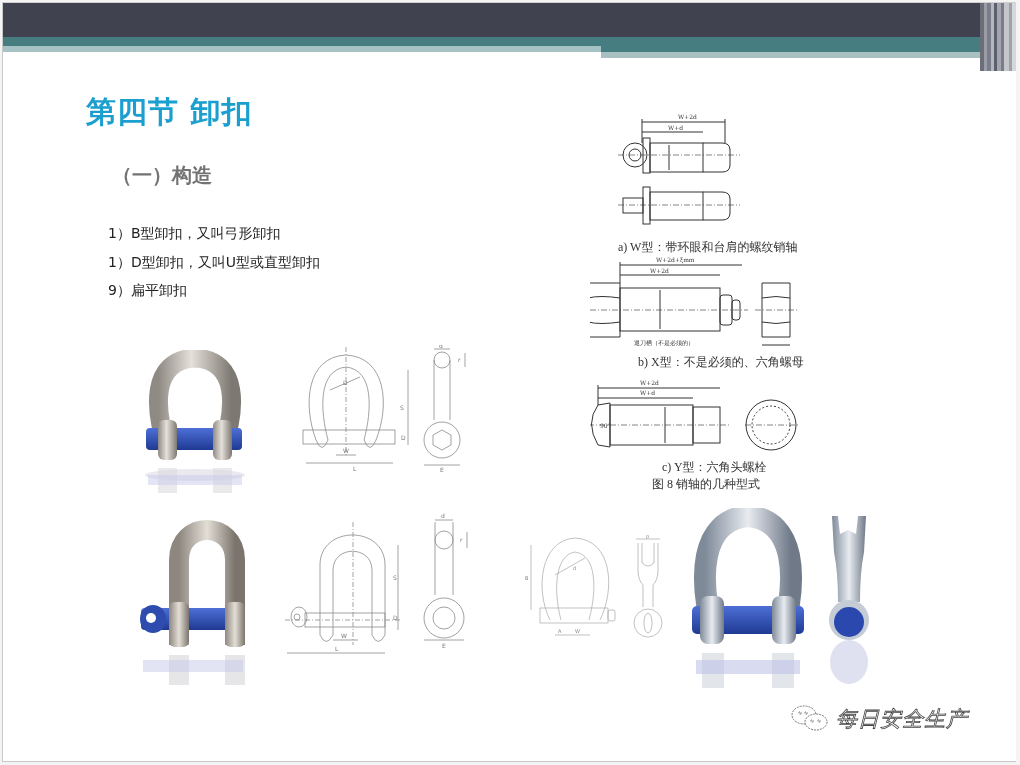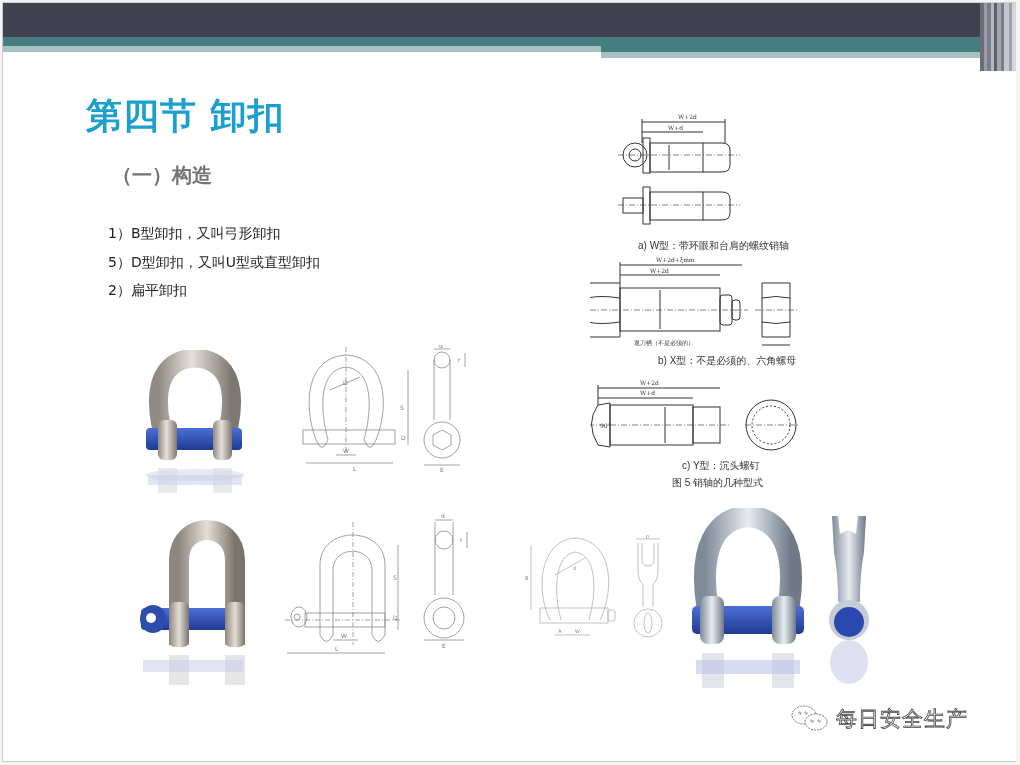--- a/index.html
+++ b/index.html
@@ -12,30 +12,30 @@
   
   .band-dark { position: absolute; left: 3px; top: 3px; width: 977px; height: 34px; background: #40424f; }
   .band-teal-left { position: absolute; left: 3px; top: 37px; width: 598px; height: 9px; background: #457d81; }
   .band-light-left { position: absolute; left: 3px; top: 46px; width: 598px; height: 6px; background: #a7c2c4; }
   .band-teal-right { position: absolute; left: 601px; top: 37px; width: 379px; height: 15px; background: #457d81; }
   .band-light-right { position: absolute; left: 601px; top: 52px; width: 379px; height: 6px; background: #a9c0c3; }
   .stripes { position: absolute; left: 980px; top: 3px; width: 36px; height: 68px; display: flex; }
   .stripes span { display: block; height: 100%; }
 
   .title { position: absolute; left: 86px; top: 92px; font-family: "DejaVu Sans", sans-serif; font-weight: bold;
-           font-size: 36px; color: #1b9fcf; letter-spacing: 1px; }
+           font-size: 30px; color: #1b9fcf; letter-spacing: 1px; }
   .subtitle { position: absolute; left: 112px; top: 162px; font-family: "DejaVu Serif", serif; font-size: 20px; color: #737373; font-weight: bold; }
   .items { position: absolute; left: 108px; top: 219px; font-family: "DejaVu Sans", sans-serif; font-size: 14px; color: #222; line-height: 28.5px; }
 
   .fig { position: absolute; }
-  .caption { position: absolute; font-family: Liberation Sans, sans-serif; font-size: 10px; color: #333; white-space: nowrap; margin-left: 20px; }
+  .caption { position: absolute; font-family: Liberation Serif, serif; font-size: 12px; color: #333; white-space: nowrap; }
 
   .watermark { position: absolute; left: 790px; top: 703px; display: flex; align-items: center; gap: 6px; }
   .watermark .wm-text { font-family: "DejaVu Sans", sans-serif; font-size: 21px; color: #fff;
-     -webkit-text-stroke: 0.8px #444; letter-spacing: 1px; }
+     -webkit-text-stroke: 0.8px #444; letter-spacing: 1px; font-style: italic; }
 </style>
 </head>
 <body>
 
 <div class="slide"></div>
 
 <div class="band-dark"></div>
 <div class="band-teal-left"></div>
 <div class="band-light-left"></div>
 <div class="band-teal-right"></div>
@@ -50,22 +50,22 @@
   <span style="width:3px;background:#7a7d88"></span>
   <span style="width:5px;background:#c5c7cc"></span>
   <span style="width:3px;background:#9fa1a9"></span>
   <span style="width:4px;background:#d6d7da"></span>
 </div>
 
 <div class="title">第四节  卸扣</div>
 <div class="subtitle">（一）构造</div>
 <div class="items">
   <div>1）B型卸扣，又叫弓形卸扣</div>
-  <div>5）D型卸扣，又叫U型或直型卸扣</div>
-  <div>2）扁平卸扣</div>
+  <div>1）D型卸扣，又叫U型或直型卸扣</div>
+  <div>9）扁平卸扣</div>
 </div>
 
 <svg class="fig" style="left:590px;top:105px" width="230" height="390" viewBox="0 0 230 390">
   <g stroke="#333" stroke-width="1" fill="none">
 
     <line x1="52" y1="17" x2="135" y2="17"></line>
     <line x1="52" y1="27" x2="113" y2="27"></line>
     <line x1="52" y1="14" x2="52" y2="38"></line>
     <line x1="135" y1="14" x2="135" y2="38"></line>
     <circle cx="45" cy="50" r="12"></circle>
@@ -113,22 +113,22 @@
     <text x="66" y="157">W+2d+ξmm</text>
     <text x="60" y="168">W+2d</text>
     <text x="44" y="240">退刀槽（不是必须的）</text>
     <text x="50" y="280">W+2d</text>
     <text x="50" y="290">W+d</text>
     <text x="10" y="323">90°</text>
   </g>
 </svg>
 <div class="caption" style="left:618px;top:239px">a) W型：带环眼和台肩的螺纹销轴</div>
 <div class="caption" style="left:638px;top:354px">b) X型：不是必须的、六角螺母</div>
-<div class="caption" style="left:662px;top:459px">c) Y型：沉头螺钉</div>
-<div class="caption" style="left:652px;top:476px">图 5   销轴的几种型式</div>
+<div class="caption" style="left:662px;top:459px">c) Y型：六角头螺栓</div>
+<div class="caption" style="left:652px;top:476px">图 8   销轴的几种型式</div>
 
 <svg class="fig" style="left:140px;top:350px" width="110" height="150" viewBox="0 0 110 150">
   <defs>
     <linearGradient id="metal1" x1="0" x2="1">
         <stop offset="0" stop-color="#8f8a83"></stop>
         <stop offset="0.45" stop-color="#e5e1da"></stop>
         <stop offset="1" stop-color="#7d7972"></stop>
       </linearGradient>
     <linearGradient id="blue1" x1="0" x2="0" y1="0" y2="1">
         <stop offset="0" stop-color="#4d6fd6"></stop>

